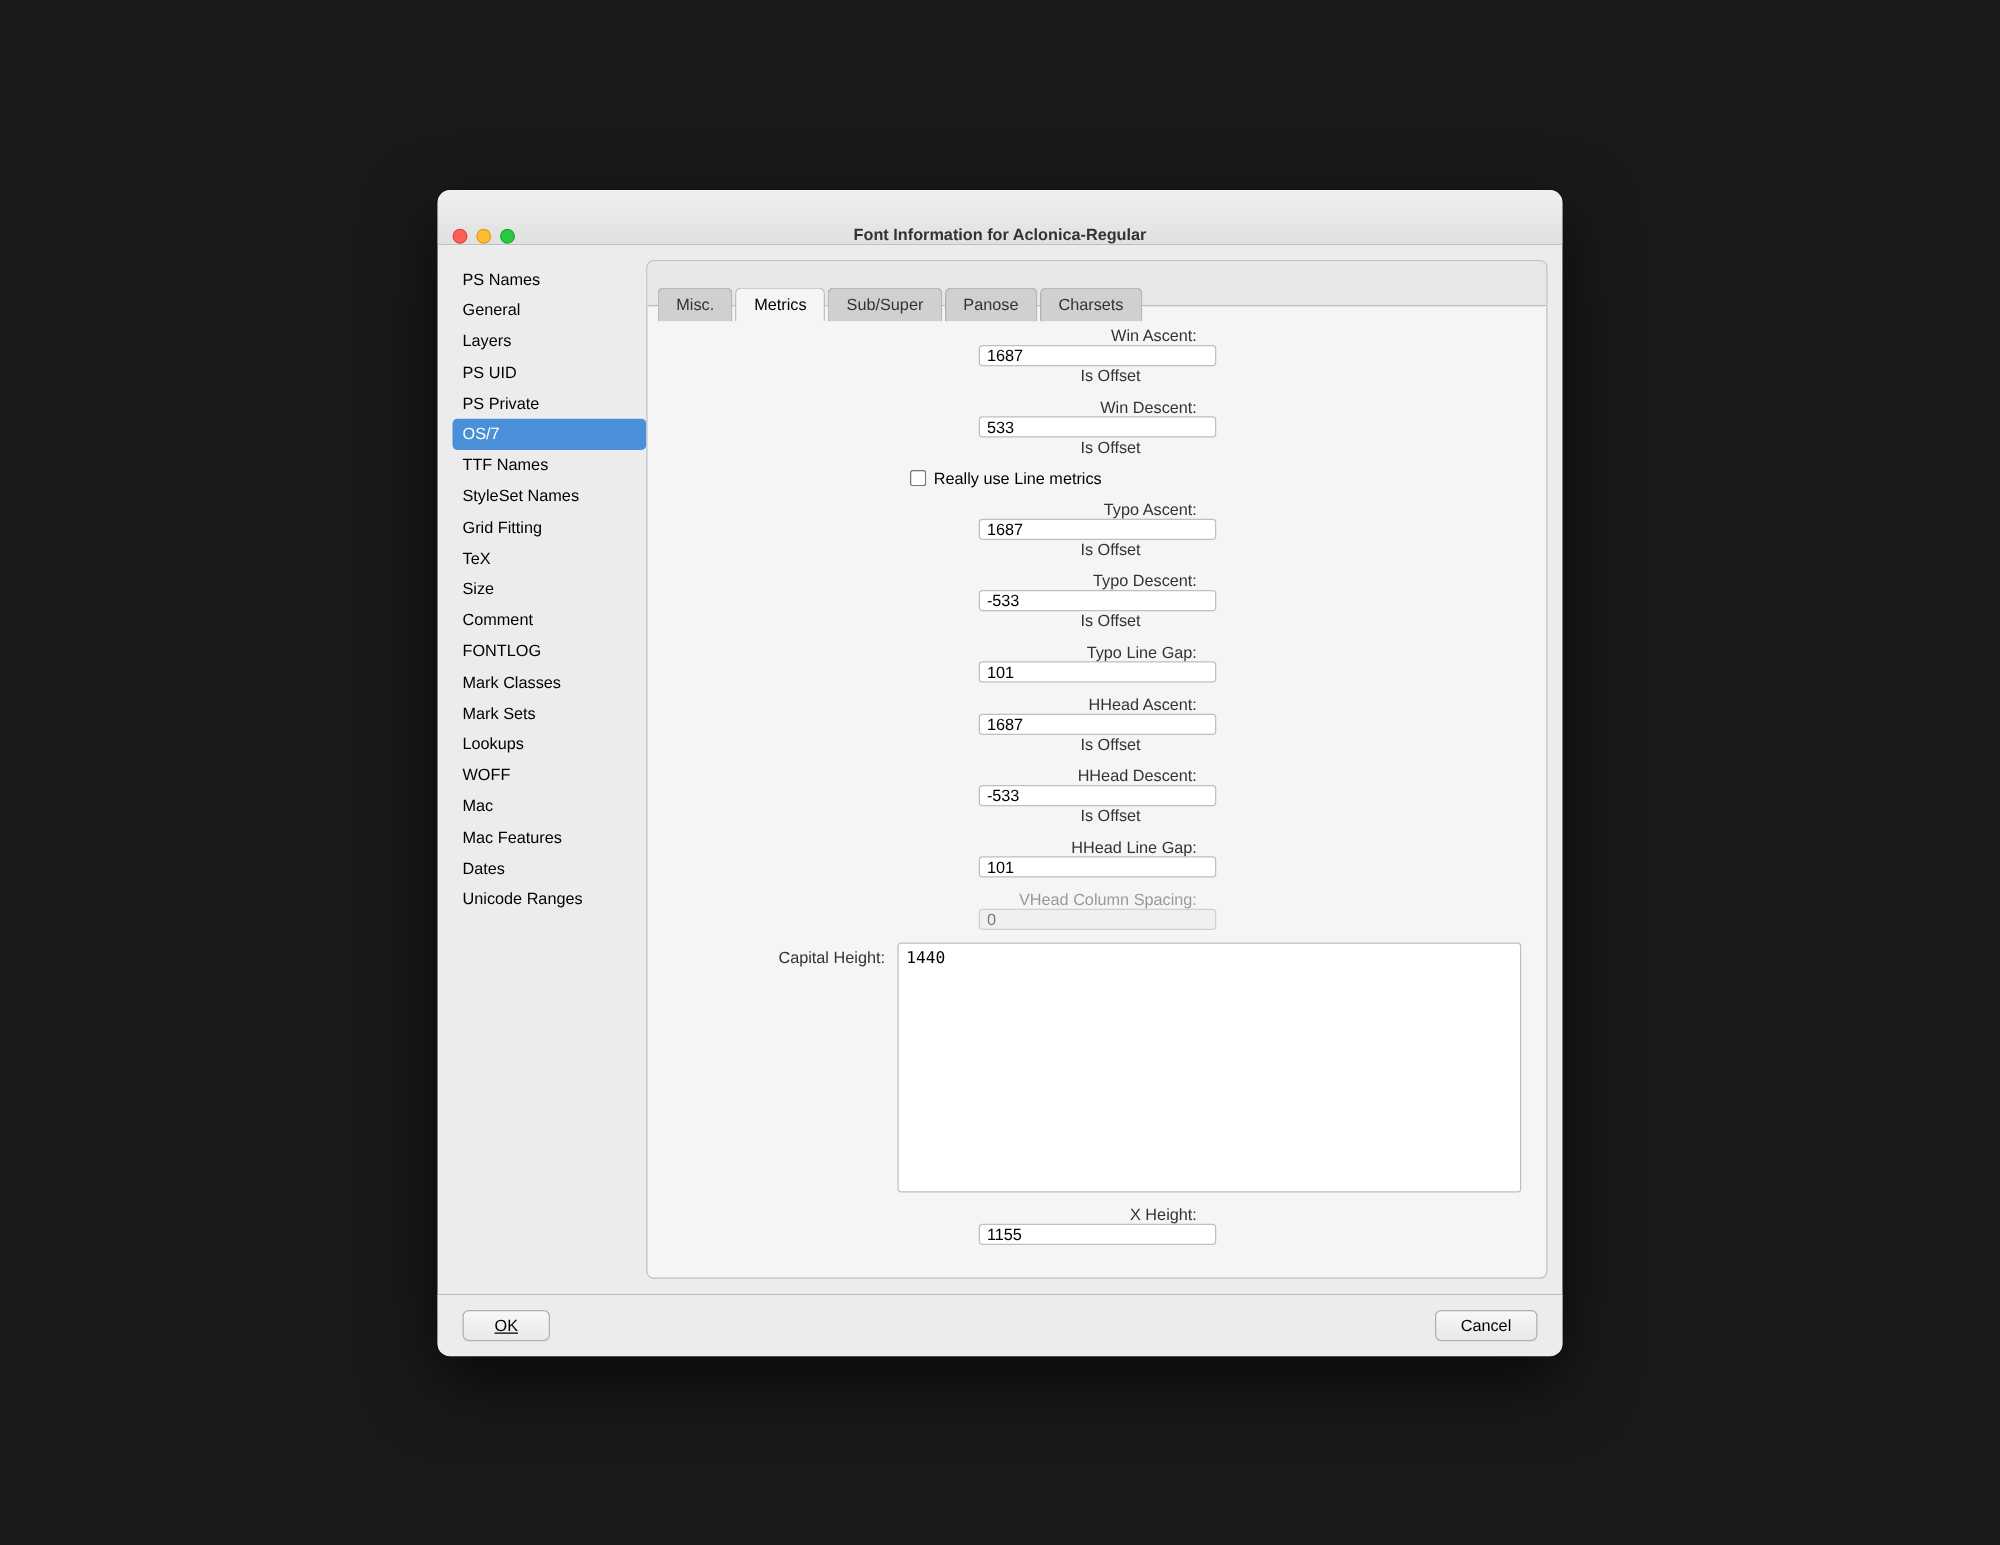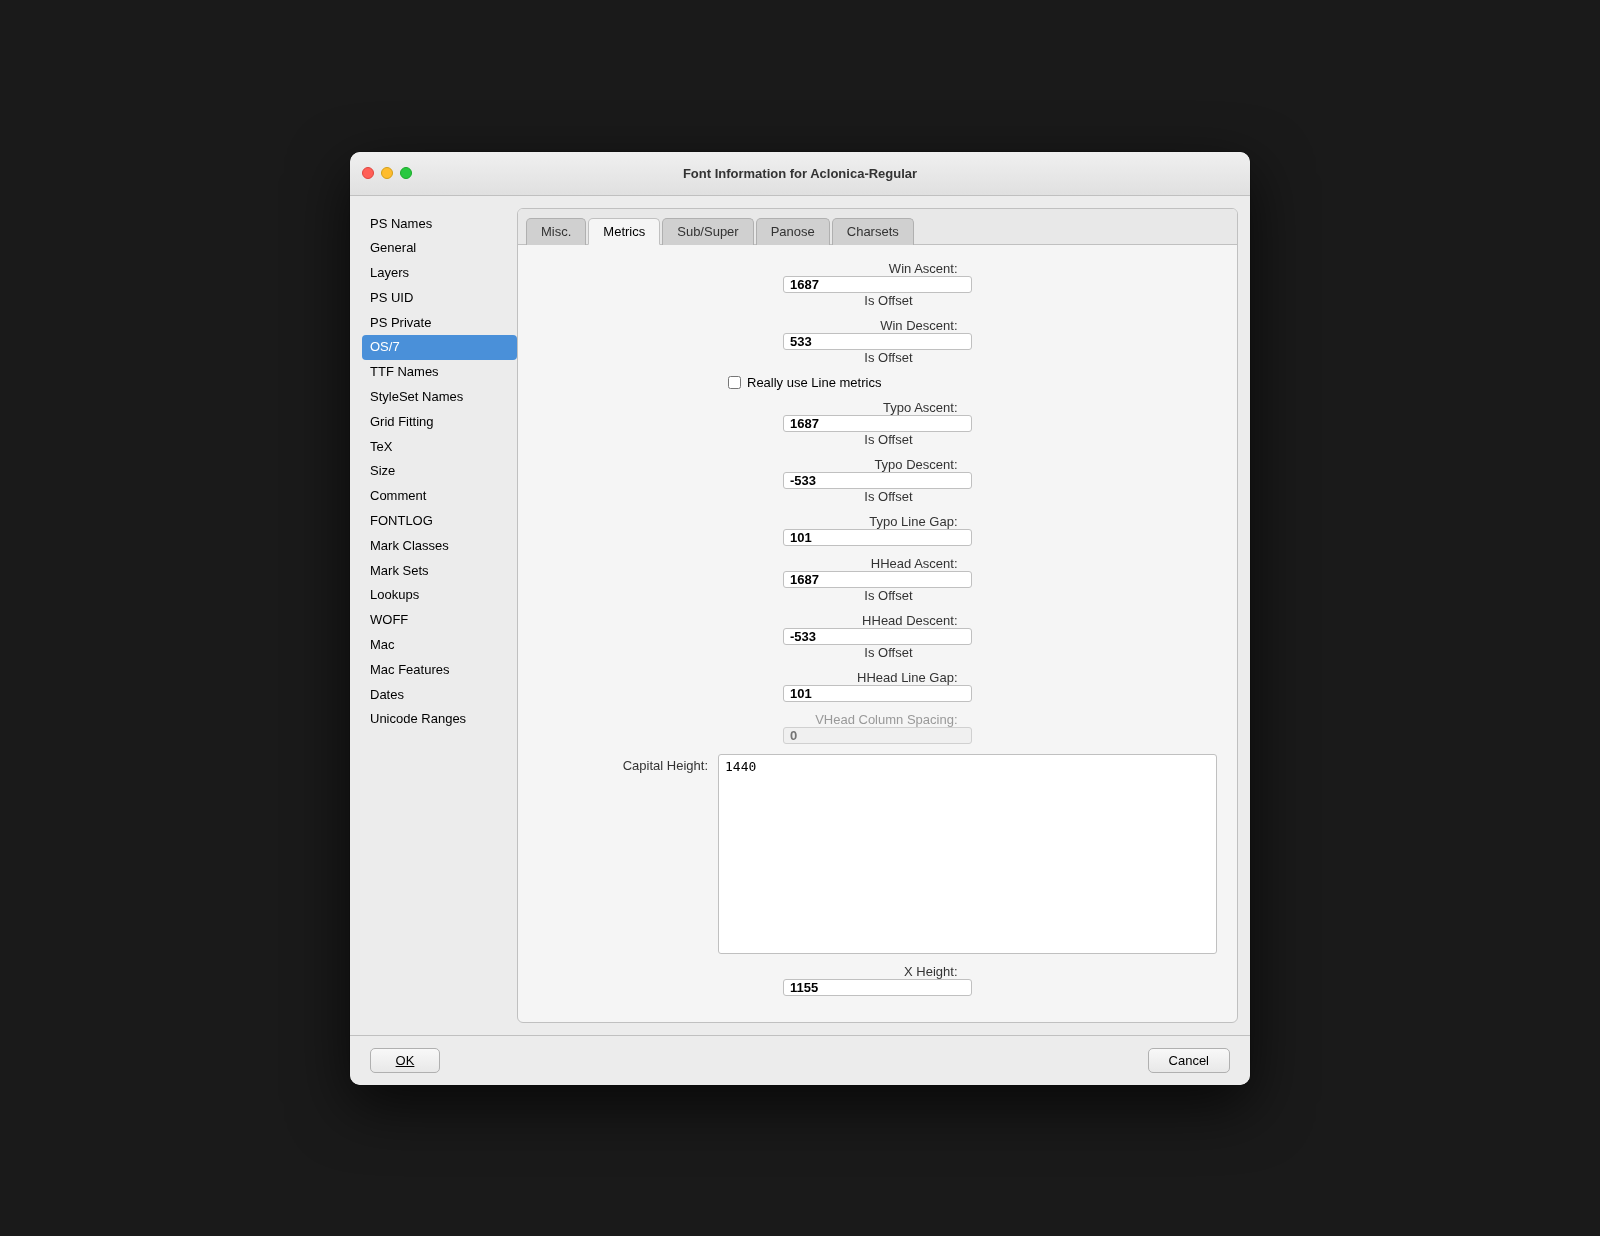--- a/index.html
+++ b/index.html
@@ -22,21 +22,21 @@
       min-height: 700px;
       display: flex;
       flex-direction: column;
       overflow: hidden;
     }
 
     .titlebar {
       background: linear-gradient(to bottom, #f0f0f0, #e0e0e0);
       height: 44px;
       display: flex;
-      align-items: center;
+      align-items: flex-end;
       justify-content: center;
       position: relative;
       border-radius: 10px 10px 0 0;
       border-bottom: 1px solid #c0c0c0;
       flex-shrink: 0;
     }
 
     .traffic-lights {
       position: absolute;
       left: 12px;
@@ -112,21 +112,21 @@
       padding: 5px 14px;
       cursor: pointer;
       background: #d0d0d0;
       border: 1px solid #b0b0b0;
       border-bottom: none;
       border-radius: 5px 5px 0 0;
       font-size: 13px;
       color: #333;
       margin-right: 2px;
       position: relative;
-      top: 1px;
+      top: 13px;
     }
 
     .tab.active {
       background: #f5f5f5;
       border-color: #c0c0c0;
       border-bottom: 1px solid #f5f5f5;
       z-index: 1;
       color: #000;
     }
 
@@ -158,21 +158,20 @@
 
     .form-input {
       flex: 1;
       height: 22px;
       border: 1px solid #c0c0c0;
       border-radius: 3px;
       background: white;
       padding: 0 6px;
       font-size: 13px;
       outline: none;
-      font-weight: bold;
     }
 
     .form-input:disabled {
       background: #f0f0f0;
       color: #999;
       border-color: #d0d0d0;
     }
 
     .is-offset-label {
       width: 70px;

